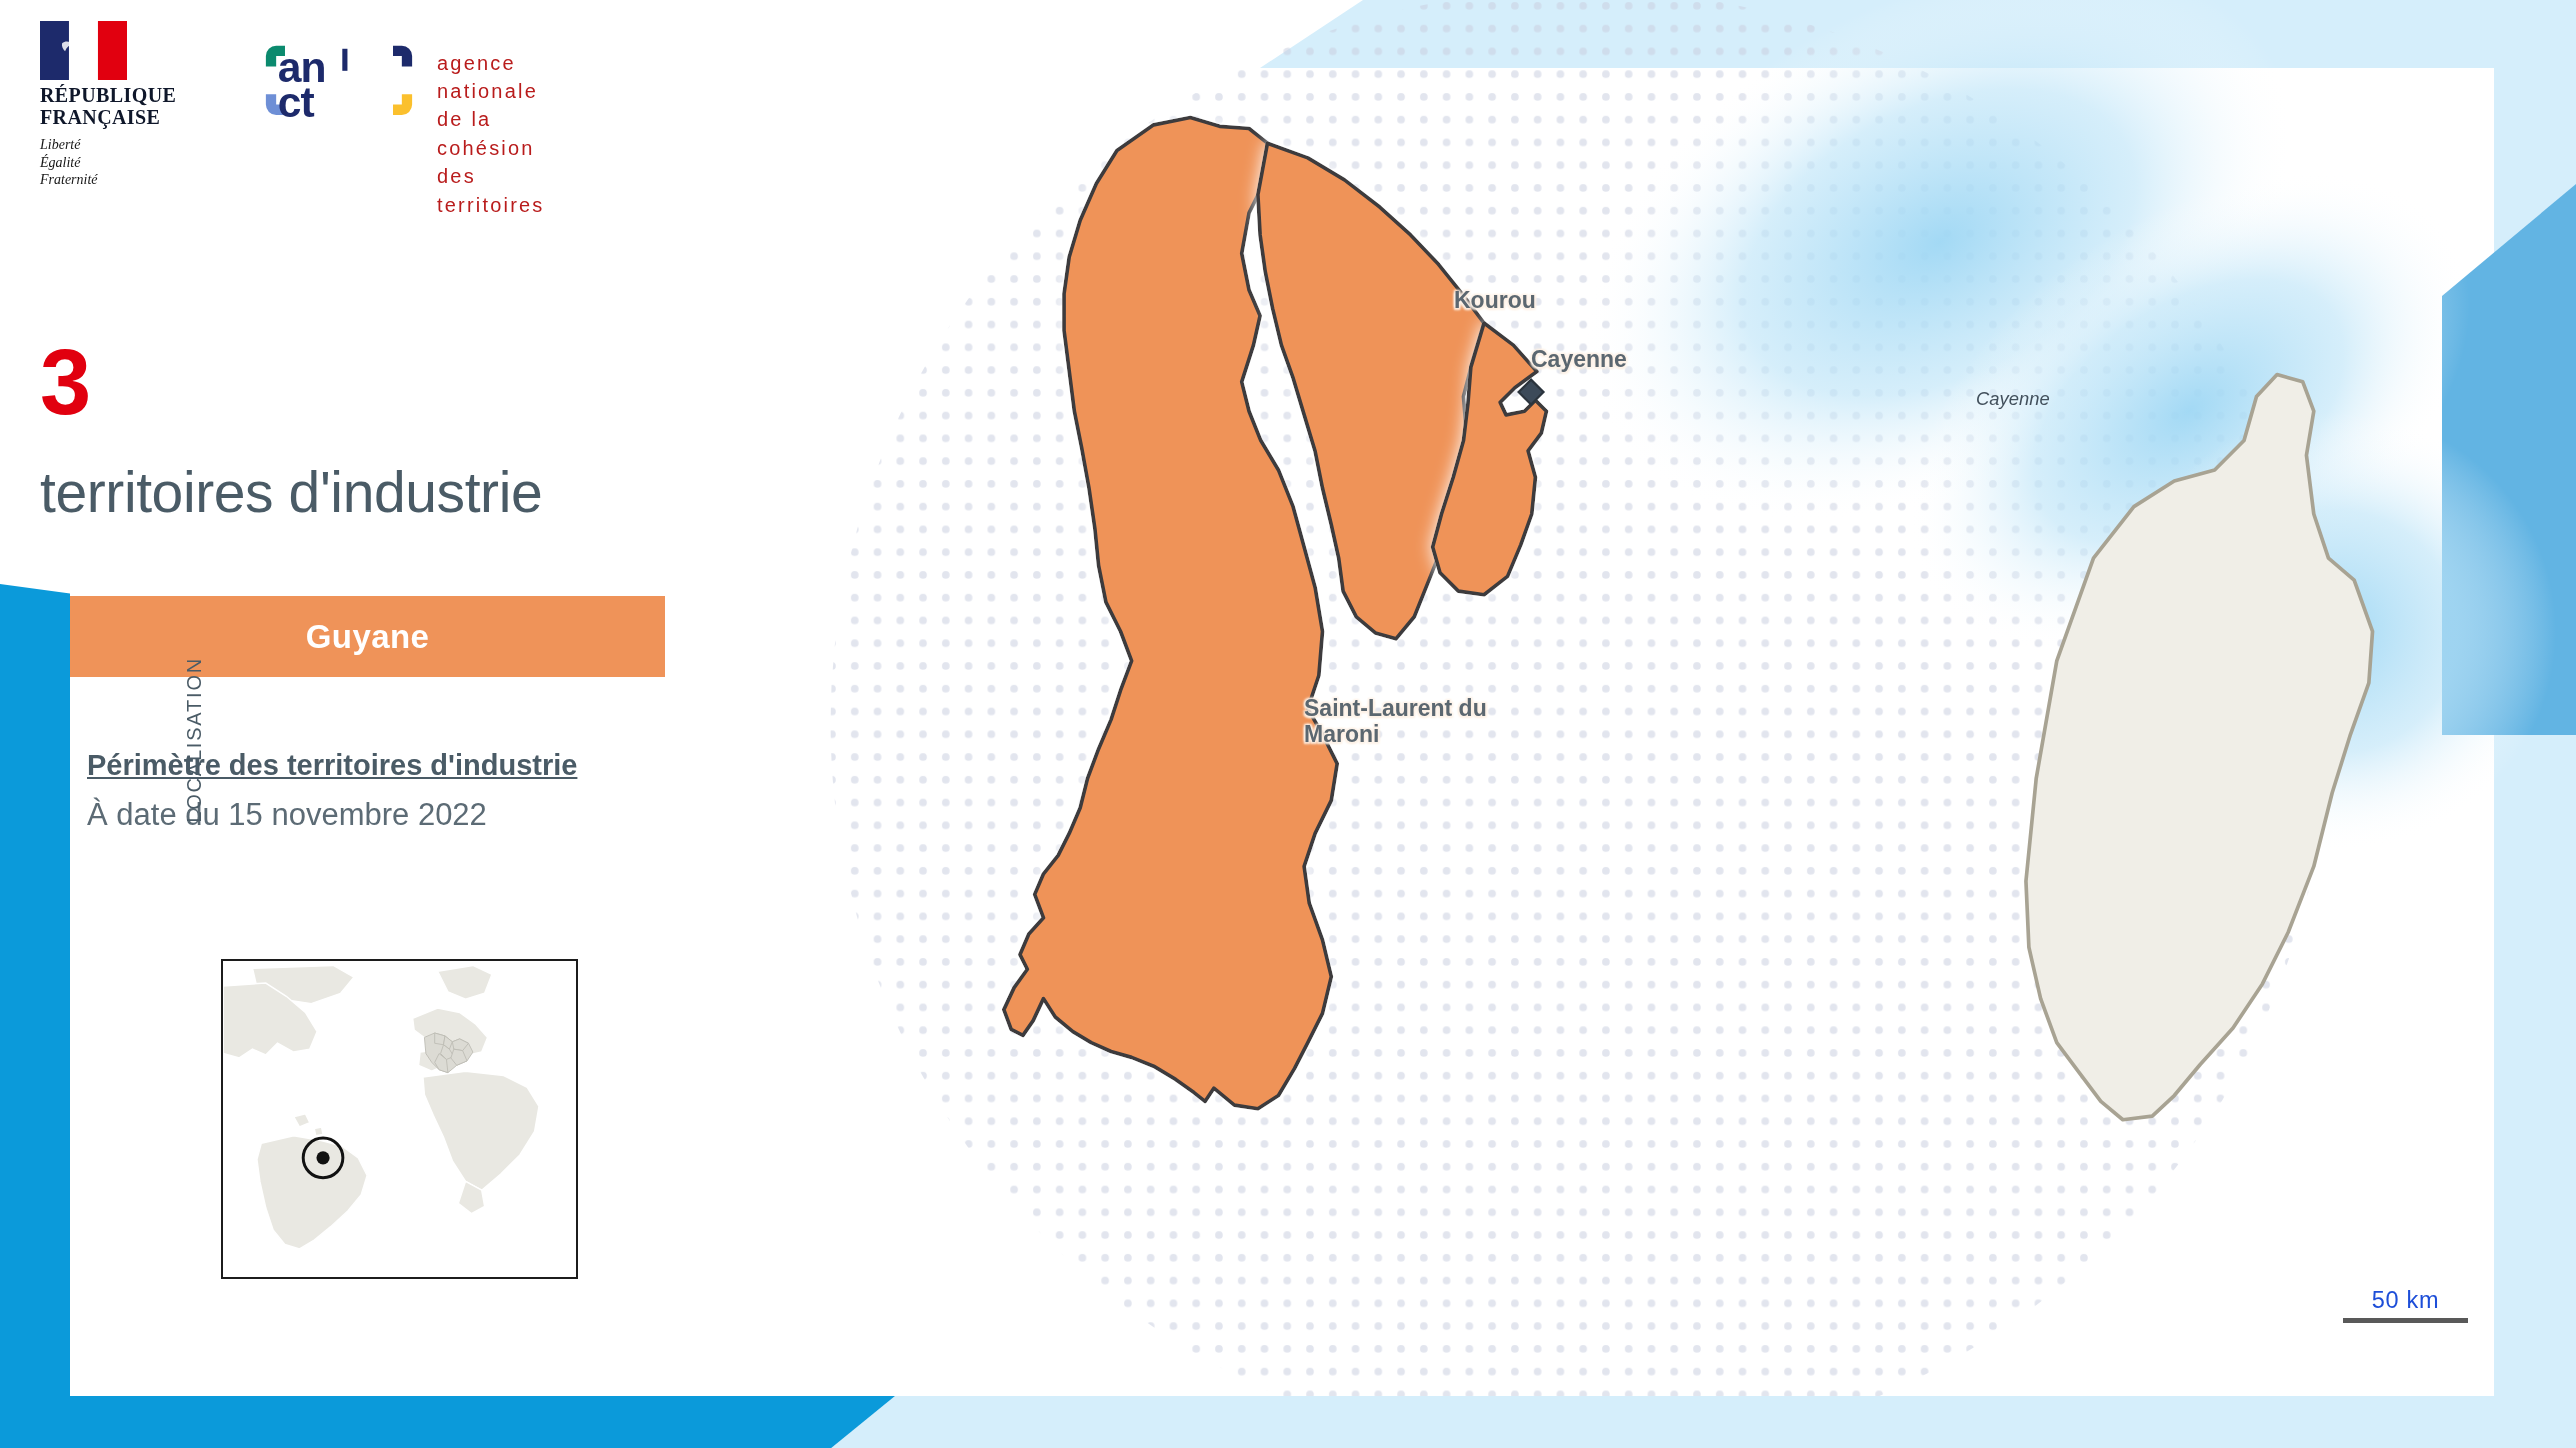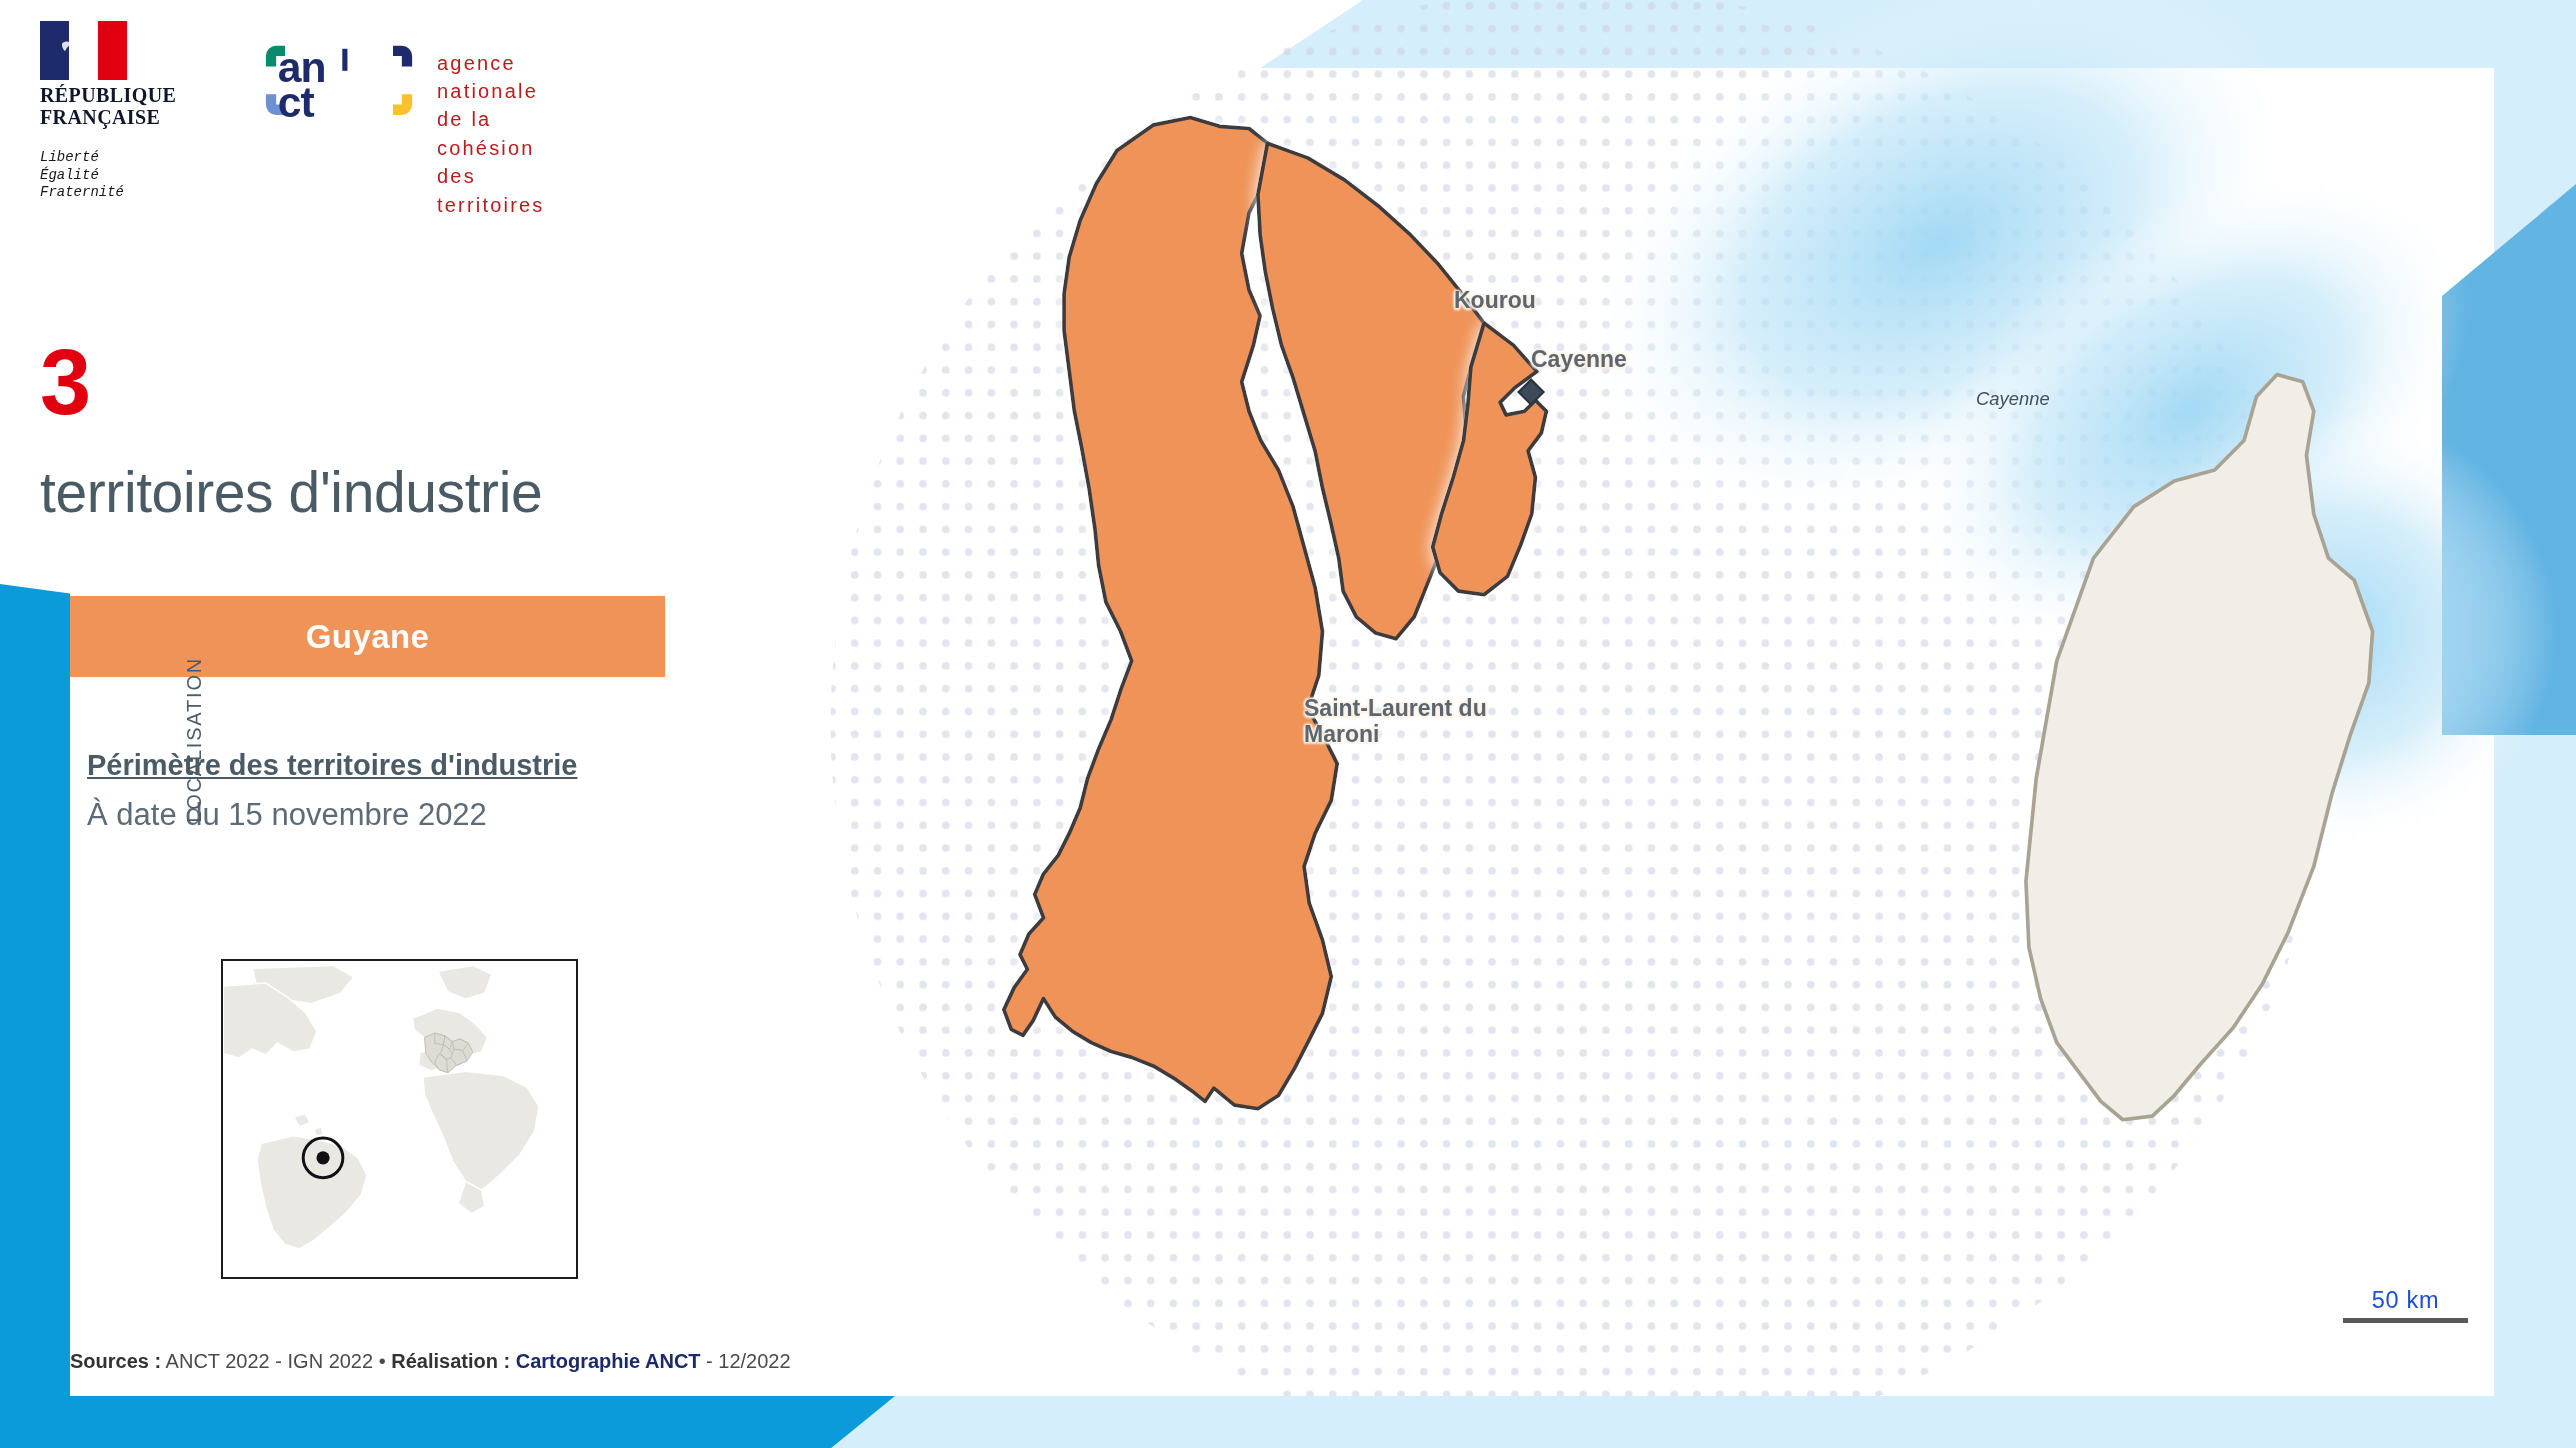--- a/index.html
+++ b/index.html
@@ -32,22 +32,22 @@
   
   #panel{position:absolute;left:0;top:0;width:914px;height:1396px;}
 
   
   #logo-row{position:absolute;left:40px;top:20.6px;height:103px;}
   #marianne{position:absolute;left:0;top:0;width:184px;}
   #flag{width:87px;height:59px;display:block;}
   #rf-text{font-family:"Liberation Serif","DejaVu Serif",serif;
      font-weight:700;font-size:20px;letter-spacing:0.4px;color:#0f172a;
      line-height:1.08;margin-top:5.9px;}
-  #devise{font-family:Liberation Mono, monospace;
-     font-style:italic;font-size:14px;color:#161616;line-height:1.28;margin-top:20px;}
+  #devise{font-family:Liberation Serif, serif;
+     font-style:italic;font-size:14px;color:#161616;line-height:1.28;margin-top:7px;}
 
   #anct-logo{position:absolute;left:220px;top:13.2px;width:158px;height:92px;}
   #anct-text{position:absolute;left:397px;top:28px;font-size:20px;
      letter-spacing:2.2px;line-height:1.42;color:#b91c1c;font-weight:500;}
 
   
   #big-number{position:absolute;left:40px;top:345px;font-size:92px;
      font-weight:700;color:#e1000f;line-height:.82;}
   #title-line{position:absolute;left:40px;top:459px;font-size:57px;
      color:#4a5b66;font-weight:400;letter-spacing:-0.4px;}
@@ -293,21 +293,18 @@
         </g>
 
         <g>
           <circle cx="136" cy="268" r="27" fill="none" stroke="#111111" stroke-width="4"></circle>
           <circle cx="136" cy="268" r="9" fill="#111111"></circle>
         </g>
       </svg>
     </div>
   </div>
 
-  <div id="sources">
-    <b>Sources :</b><span> ANCT 2022 - IGN 2022 • </span><b>Réalisation :</b><span class="navy"> Cartographie ANCT</span><span> - 12/2022</span>
-  </div>
 </div>
 
 <div class="deco" id="band-left"></div>
 <div class="deco" id="band-bottom-pale"></div>
 <div class="deco" id="band-bottom"></div>
 
 
 </body></html>

